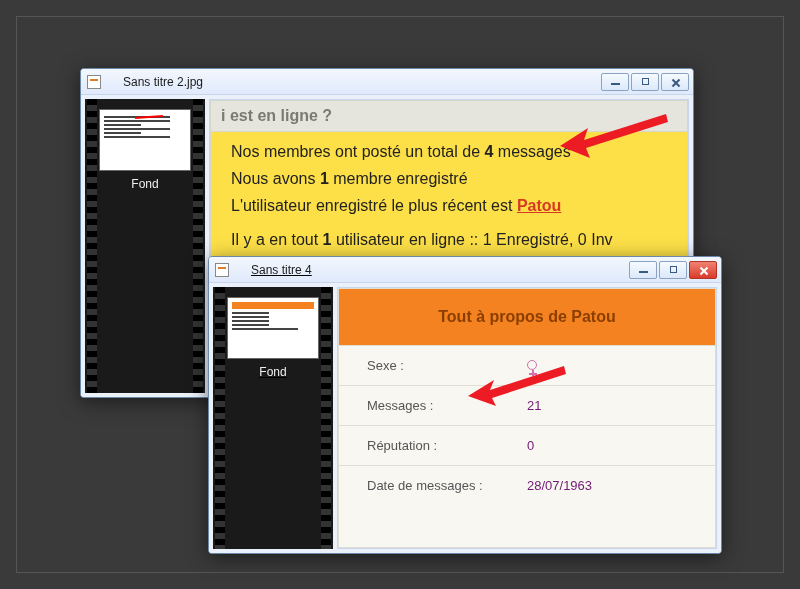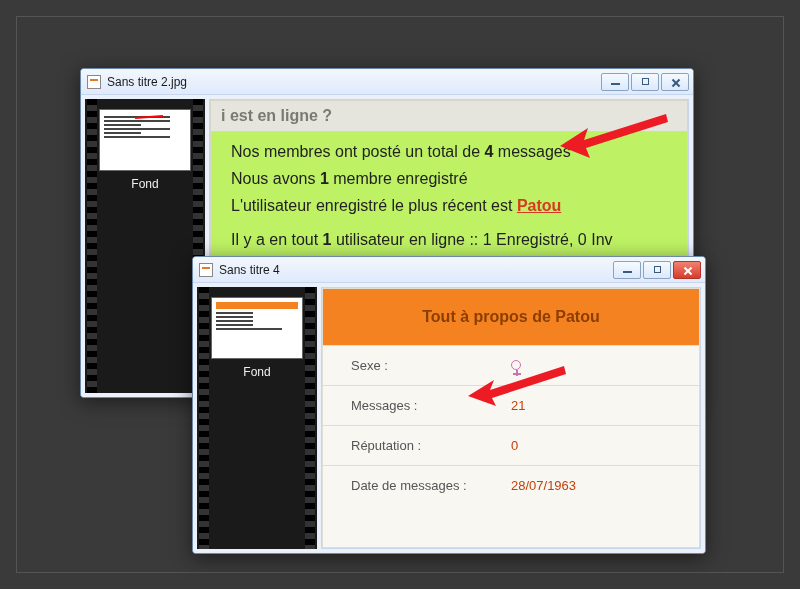--- a/index.html
+++ b/index.html
@@ -30,21 +30,21 @@
     display: flex;
     flex-direction: column;
     overflow: hidden;
   }
   .titlebar {
     height: 26px;
     background: linear-gradient(#f3f7fd,#dfeafc);
     display: flex;
     align-items: center;
     padding: 0 4px 0 6px;
-    gap: 6px;
+    gap: 22px;
     border-bottom: 1px solid #c7d6ec;
   }
   .titlebar .t-icon {
     width: 14px; height: 14px;
     background: #fff;
     border: 1px solid #888;
     position: relative;
   }
   .titlebar .t-icon::after{
     content:""; position:absolute; left:2px; right:2px; top:3px; height:2px; background:#e07b2a;
@@ -116,21 +116,21 @@
   }
   .fs-label{ font-size:12px; color:#eee; }
 
   .content {
     flex:1; background:#fff; border:1px solid #c7d6ec; position:relative; overflow:hidden;
   }
 
   
   .forum-pane{
     position:absolute; inset:0;
-    background:#bef264;
+    background:#fde047;
     border:1px solid #d6d6c9;
   }
   .forum-header{
     background:#e5e5dd;
     color:#7a7a70;
     font-weight:bold;
     font-size:16px;
     padding:6px 10px;
     border-bottom:1px solid #d6d6c9;
   }
@@ -167,21 +167,21 @@
   }
   .prow{
     display:flex;
     border-top:1px solid #e0ddd2;
     padding:12px 28px;
     font-size:13px;
     color:#555;
     align-items:center;
   }
   .prow .plabel{ width:160px; }
-  .prow .pval{ color:#c2410c;}
+  .prow .pval{ color:#701a75;}
   .gender-icon{
     display:inline-block; width:10px; height:10px;
     border:1.5px solid #d070b0; border-radius:50%;
     position:relative;
   }
   .gender-icon::after{
     content:""; position:absolute; left:4px; top:9px; width:1.5px; height:6px; background:#d070b0;
   }
   .gender-icon::before{
     content:""; position:absolute; left:1px; top:12px; width:8px; height:1.5px; background:#d070b0;
@@ -236,21 +236,21 @@
           <p><span>L'utilisateur enregistré le plus récent est </span><a class="userlink">Patou</a></p>
           <p class="gap"><span>Il y a en tout </span><b>1</b><span> utilisateur en ligne :: 1 Enregistré, 0 Inv</span></p>
           <p><span>Le record du nombre d'utilisateurs en ligne est de </span><b>2</b><span> le L</span></p>
         </div>
         <div class="black-block"></div>
       </div>
     </div>
   </div>
 </div>
 
-<div class="window" style="left:192px; top:256px; width:514px; height:298px;">
+<div class="window" style="left:208px; top:256px; width:514px; height:298px;text-decoration:underline;">
   <div class="titlebar">
     <div class="t-icon"></div>
     <div class="t-title">Sans titre 4</div>
     <div class="winbtns">
       <div class="winbtn">
           <span class="dash"></span>
         </div>
       <div class="winbtn">
           <span class="sq"></span>
         </div>

